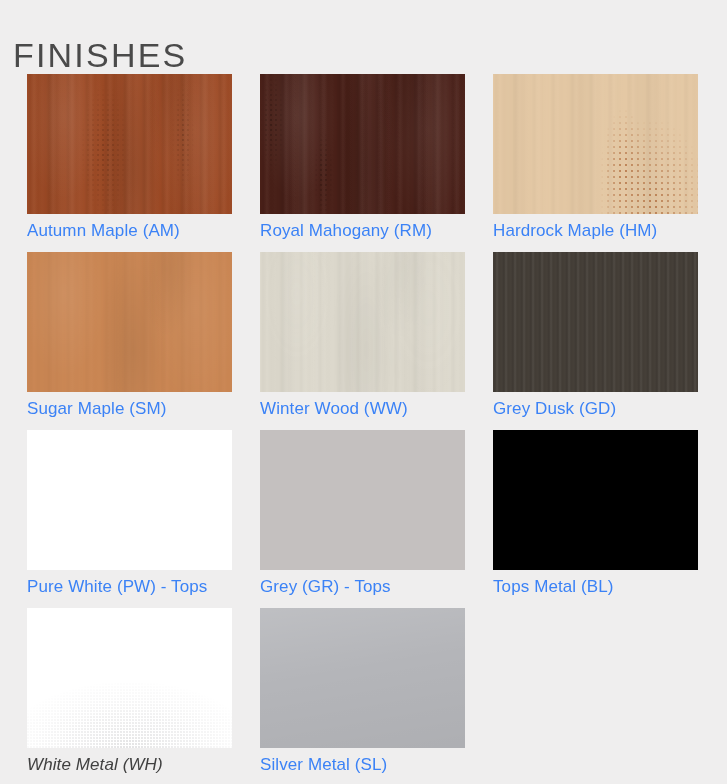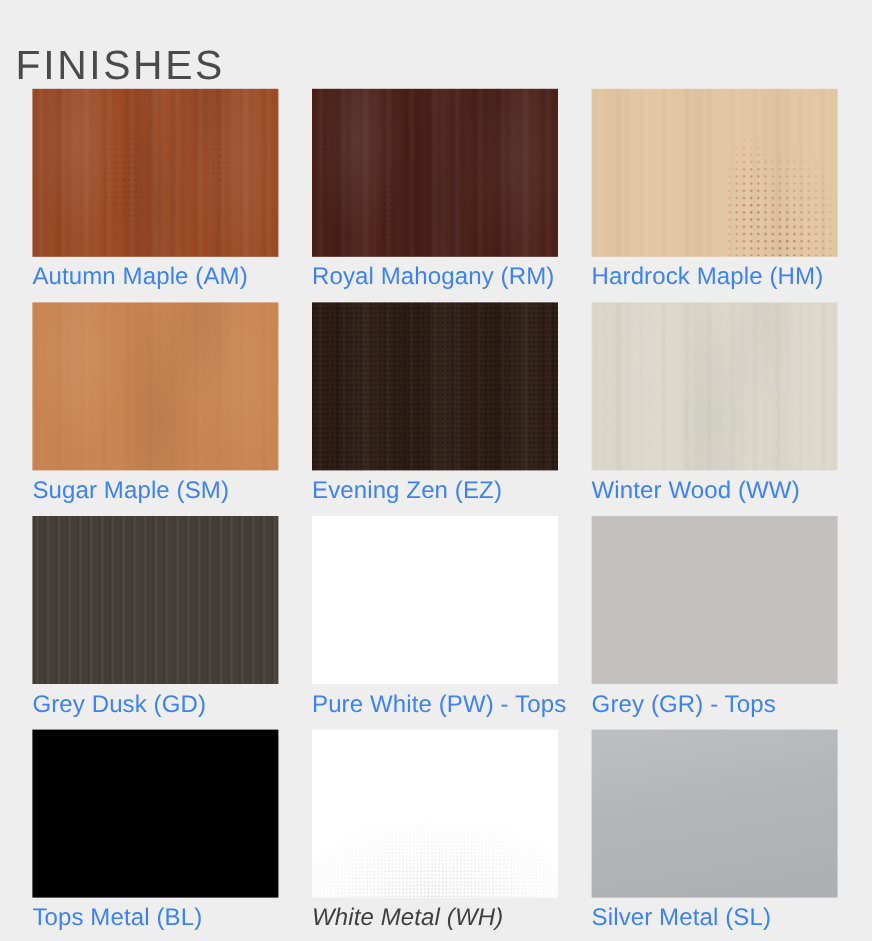--- a/index.html
+++ b/index.html
@@ -61,21 +61,21 @@
     overflow: hidden;
     background-color: #ccc;
     border: 0;
     padding: 0;
     cursor: pointer;
   }
 
   .swatch-label {
     display: block;
     font-family: "Liberation Sans", sans-serif;
-    font-size: 20px;
+    font-size: 17px;
     font-weight: 400;
     color: #3b82f6;
     line-height: 26px;
     padding-top: 4px;
     text-decoration: none;
     white-space: nowrap;
     letter-spacing: 0.1px;
   }
 
   
@@ -169,27 +169,20 @@
         <a class="swatch-label" href="#" style="color: rgb(59, 130, 246);">Hardrock Maple (HM)</a>
       </div>
       <div class="cell">
         <a class="swatch" href="#" style="background-color: rgb(202, 134, 83);">
           <div class="grain grain-blotch"></div>
           <div class="grain grain-v" style="opacity: 0.3;"></div>
         </a>
         <a class="swatch-label" href="#" style="color: rgb(59, 130, 246);">Sugar Maple (SM)</a>
       </div>
       <div class="cell">
-        <a class="swatch" href="#" style="background-color: rgb(46, 29, 20);">
-          <div class="grain grain-v"></div>
-          <div class="grain grain-speck-dense"></div>
-        </a>
-        <a class="swatch-label" href="#" style="color: rgb(59, 130, 246);">Evening Zen (EZ)</a>
-      </div>
-      <div class="cell">
         <a class="swatch" href="#" style="background-color: rgb(221, 217, 205);">
           <div class="grain grain-v" style="opacity: 0.45;"></div>
           <div class="grain grain-blotch" style="opacity: 0.55;"></div>
         </a>
         <a class="swatch-label" href="#" style="color: rgb(59, 130, 246);">Winter Wood (WW)</a>
       </div>
       <div class="cell">
         <a class="swatch" href="#" style="background-color: rgb(69, 63, 56);">
           <div class="grain" style="background-image: repeating-linear-gradient(90deg, rgba(0, 0, 0, 0) 0px, rgba(0, 0, 0, 0.1) 2px, rgba(255, 255, 255, 0.06) 4px, rgba(0, 0, 0, 0.04) 6px, rgba(0, 0, 0, 0) 9px);"></div>
         </a>

